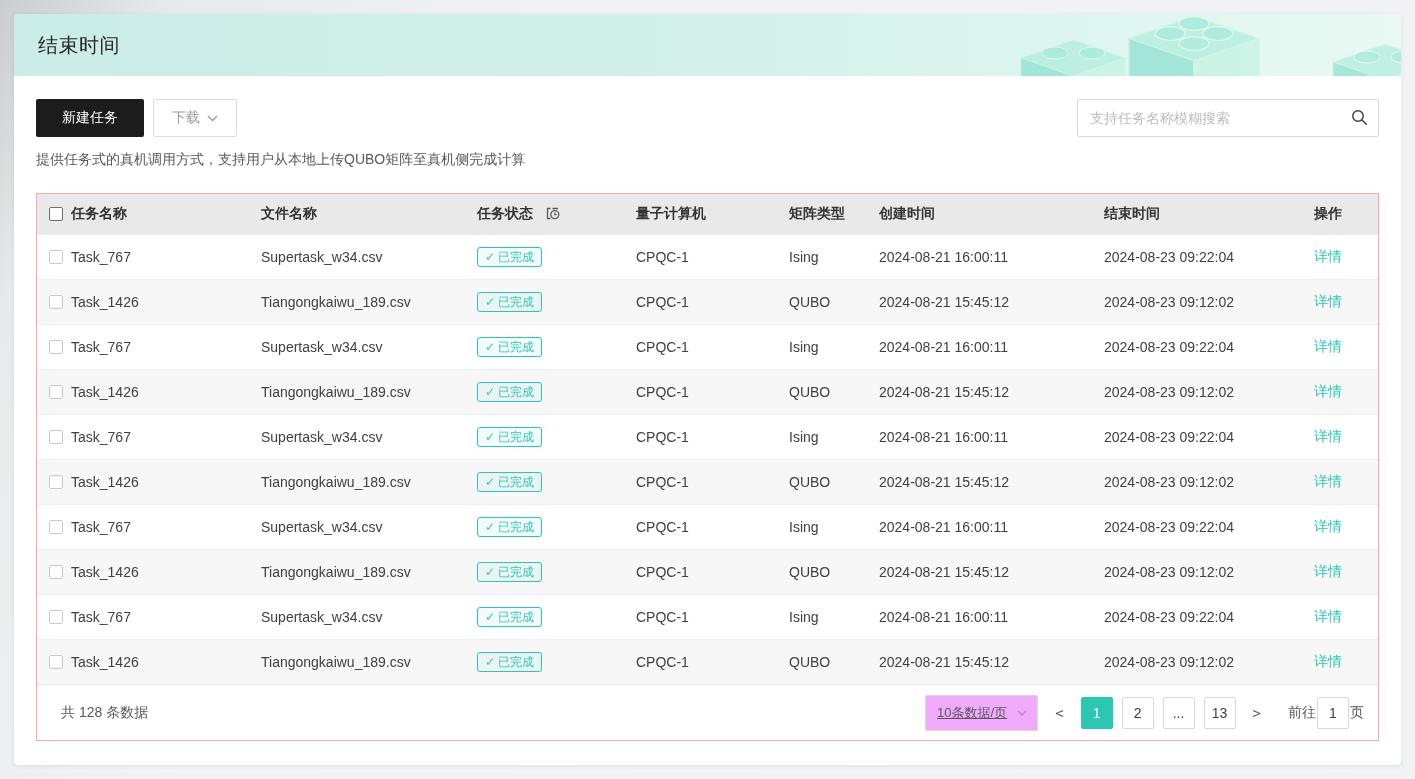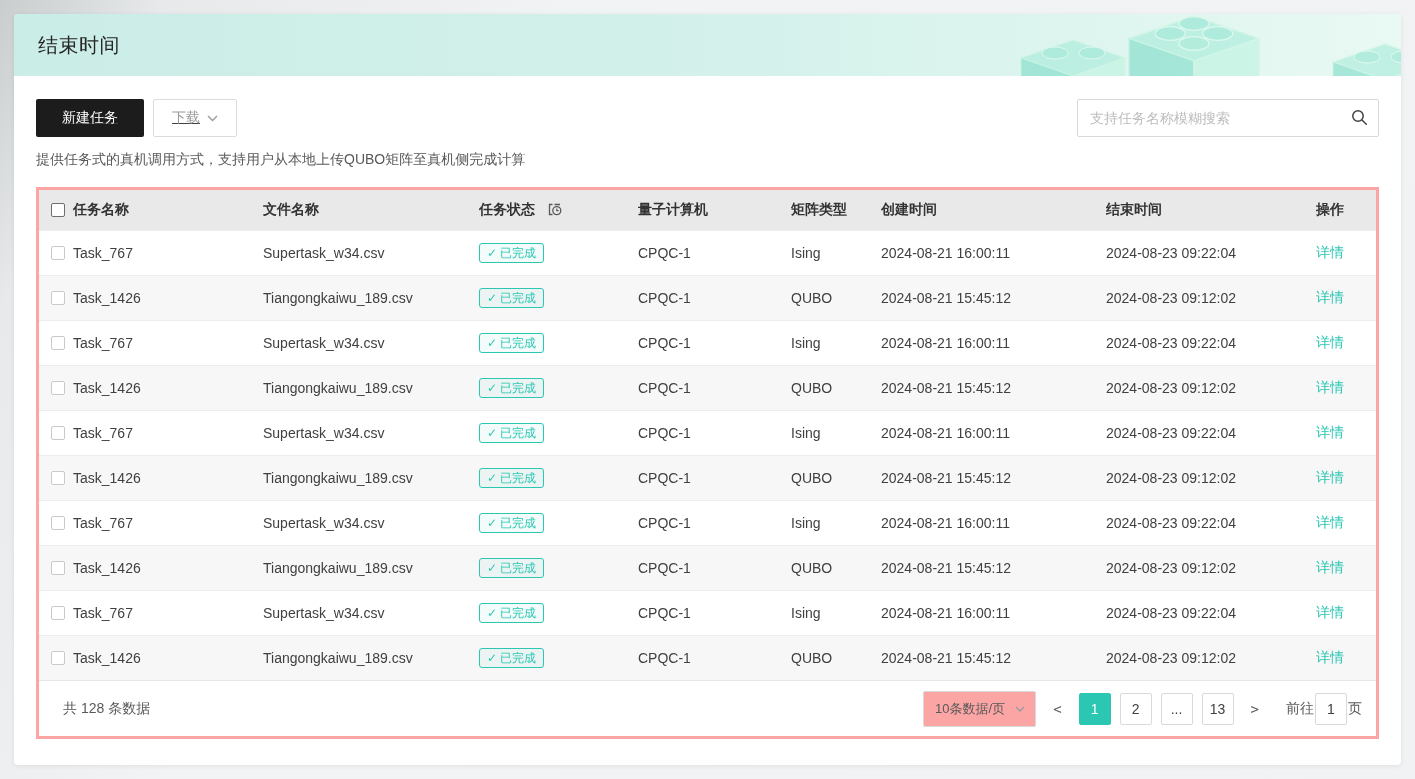--- a/index.html
+++ b/index.html
@@ -19,21 +19,21 @@
     position:relative; height:62px; overflow:hidden;
     background:linear-gradient(90deg,#cbede7 0%,#d2f0ea 45%,#dcf4ee 72%,#e9f9f3 100%);
   }
   .card-header h1{
     position:absolute; left:24px; top:50%; transform:translateY(-50%);
     font-size:20px; font-weight:500; color:#262626; letter-spacing:.5px;
   }
   .bricks{ position:absolute; right:0; top:0; height:62px; }
   
   .card-body{ padding:0 22px; }
-  .toolbar{ margin-top:23px; display:flex; align-items:center;text-decoration:underline; }
+  .toolbar{ margin-top:23px; display:flex; align-items:center; }
   .btn-dark{
     height:38px; padding:0 26px; background:#1c1c1c; color:#fff; border:none;
     font-size:14px; border-radius:2px; cursor:pointer; font-family:inherit;
   }
   .btn-download{
     height:38px; margin-left:9px; padding:8px 18px; background:#fff; color:#9b9b9b;
     border:1px solid #dcdcdc; font-size:14px; border-radius:2px; cursor:pointer;
     display:inline-flex; align-items:center; gap:7px; font-family:inherit;
   }
   .spacer{ flex:1; }
@@ -41,21 +41,21 @@
     position:relative; width:302px; height:38px;
   }
   .search-box input{
     width:100%; height:100%; border:1px solid #d9d9d9; border-radius:2px;
     padding:0 38px 0 12px; font-size:14px; color:#1d4ed8; font-family:inherit; outline:none;
   }
   .search-box input::placeholder{ color:#bdbdbd; }
   .search-icon{ position:absolute; right:11px; top:10px; }
   .desc{ margin-top:14px; font-size:14px; color:#595959; }
   
-  .table-wrap{ margin-top:18px; border:3px solid #fca5a5; }
+  .table-wrap{ margin-top:24px; border:1px solid #fca5a5; }
   .trow,.thead-row{ display:flex; align-items:center; }
   .thead-row{ height:40px; background:#e9e9e9; font-size:14px; font-weight:700; color:#333; }
   .trow{ height:45px; background:#fff; border-top:1px solid #ededed; font-size:14px; color:#404040; }
   .trow.alt{ background:#f7f7f7; }
   .cell{ flex:none; white-space:nowrap; overflow:hidden; }
   .cb{ width:34px; padding-left:12px; display:flex; align-items:center; }
   .checkbox{
     width:14px; height:14px; border:1px solid #c9c9c9; border-radius:2px; background:#fff;
     display:inline-block; cursor:pointer;
   }
@@ -76,21 +76,21 @@
   .detail-link{ color:#2bc7b3; cursor:pointer; text-decoration:none; font-size:14px; }
   
   .tfoot{
     display:flex; align-items:center; height:56px; border-top:1px solid #e7e7e7;
     padding:0 14px 0 24px; font-size:14px; color:#595959; background:#fff;
   }
   .pager{ margin-left:auto; display:flex; align-items:center; gap:9px; }
   .page-size{
     height:36px; min-width:112px; border:1px solid #d9d9d9; border-radius:2px;
     display:inline-flex; align-items:center; gap:10px; padding:0 10px 0 11px;
-    font-size:13px; color:#595959; background:#fca5a5; cursor:pointer;
+    font-size:13px; color:#595959; background:#f0abfc; cursor:pointer;text-decoration:underline;
   }
   .arrow-btn{
     border:none; background:transparent; color:#595959; font-size:14px; cursor:pointer;
     padding:0 8px; font-family:"DejaVu Sans Mono",monospace;
   }
   .page-list{ display:inline-flex; gap:9px; }
   .page-btn{
     min-width:32px; height:32px; border:1px solid #d9d9d9; border-radius:2px; background:#fff;
     font-size:14px; color:#404040; cursor:pointer; font-family:inherit;
   }

